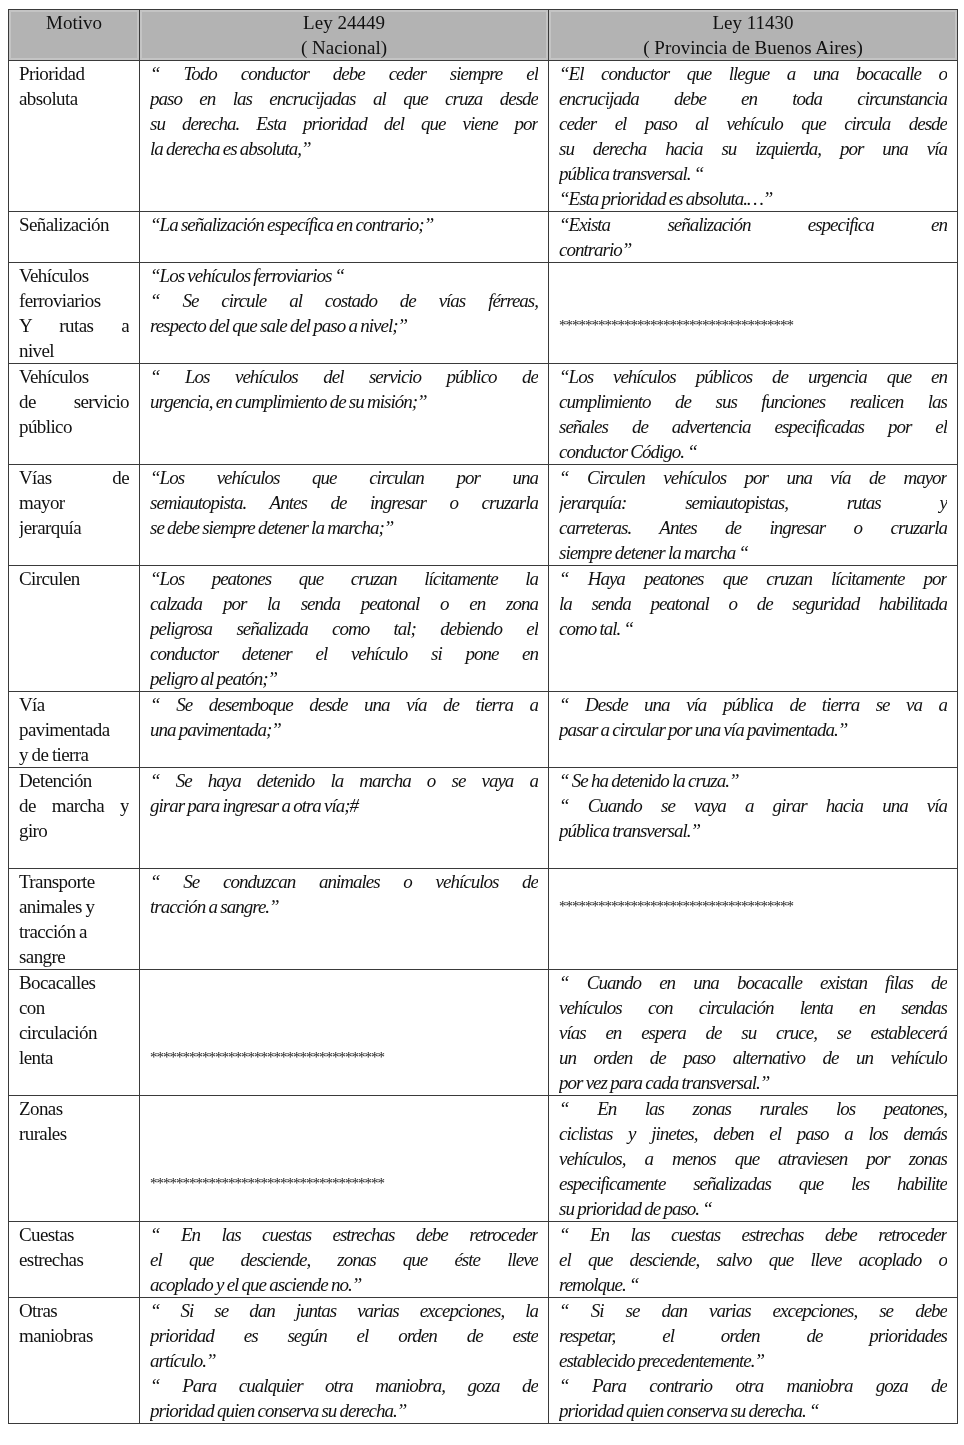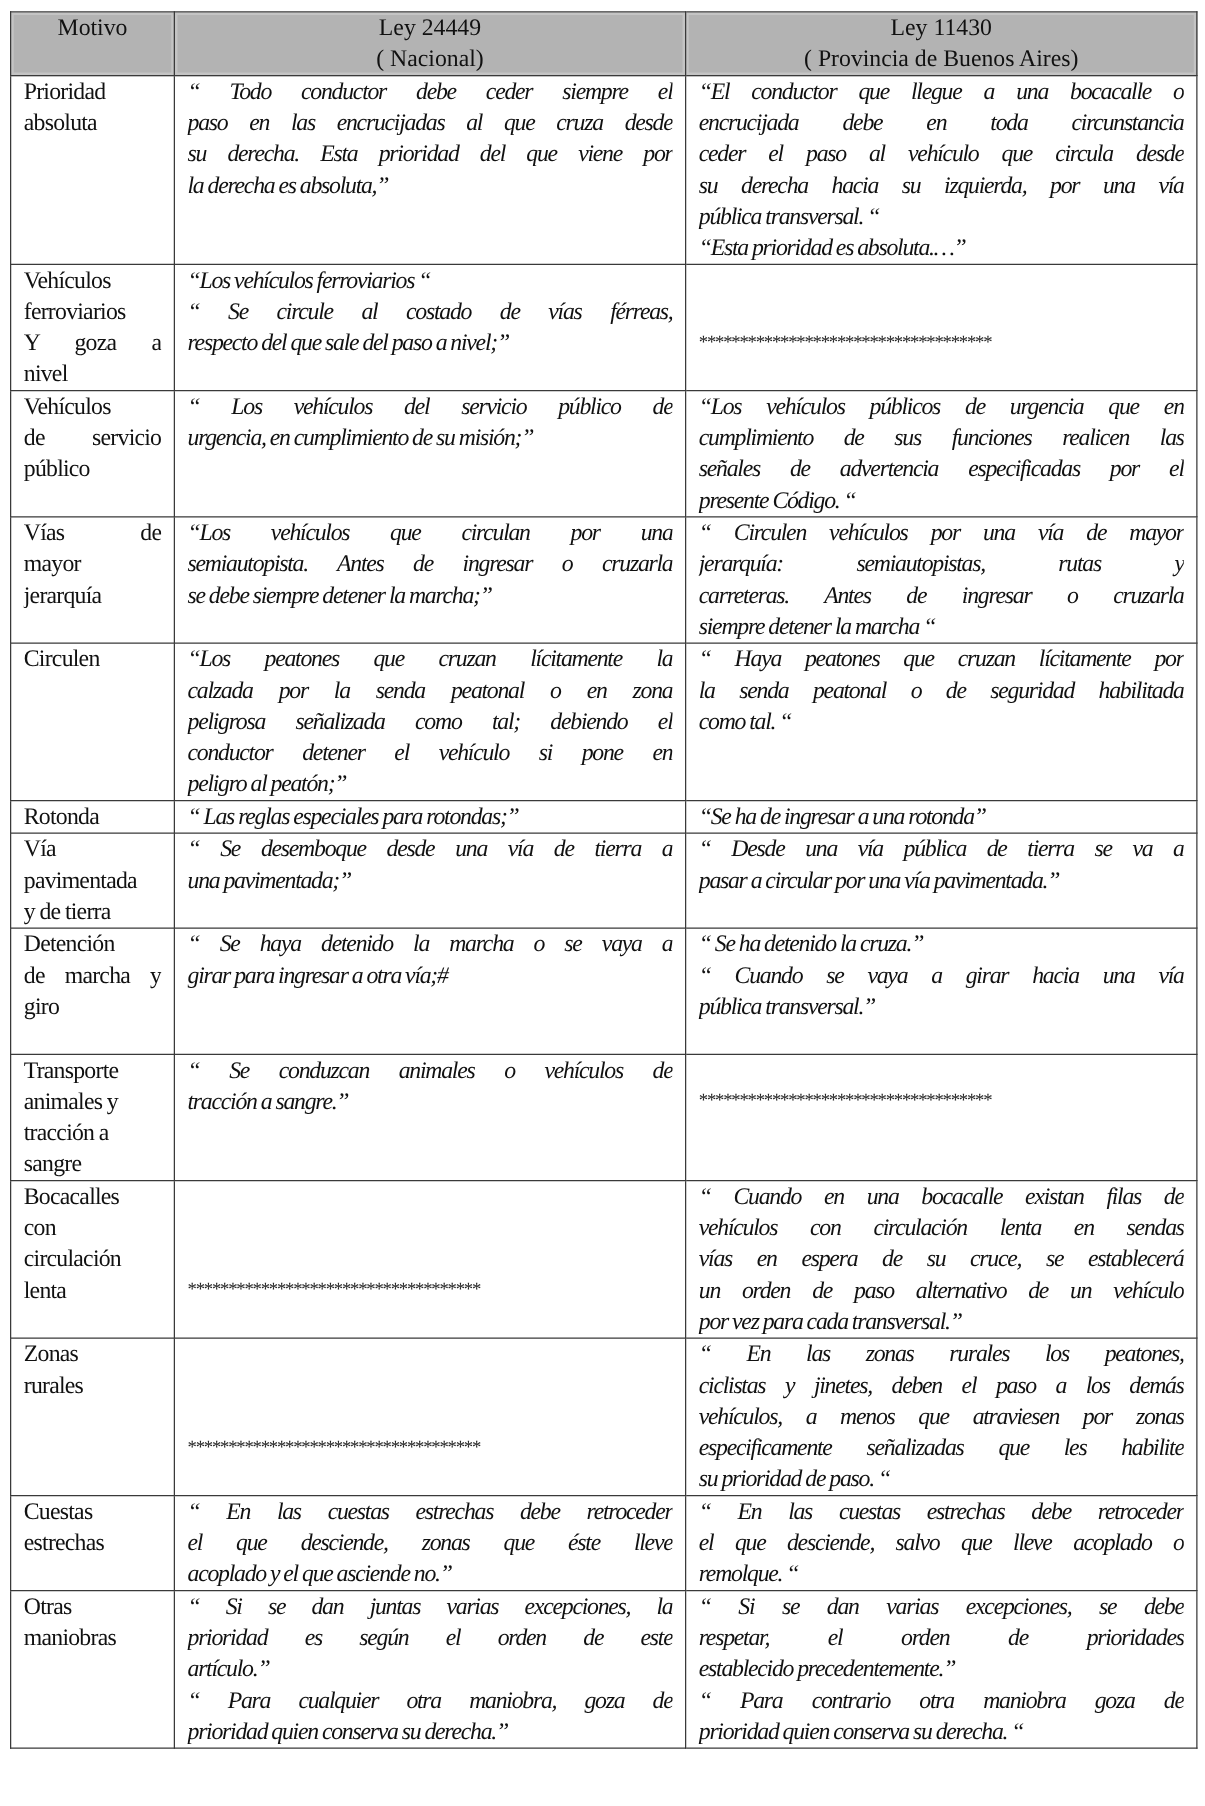--- a/index.html
+++ b/index.html
@@ -69,24 +69,36 @@
         <td class="q" style="height: 150px;">
           <span class="ln j">“El conductor que llegue a una bocacalle o</span>
           <span class="ln j">encrucijada debe en toda circunstancia</span>
           <span class="ln j">ceder el  paso al vehículo que circula desde</span>
           <span class="ln j">su derecha hacia su izquierda, por una vía</span>
           <span class="ln">pública  transversal. “</span>
           <span class="ln">“Esta prioridad es absoluta.…”</span>
         </td>
       </tr>
       <tr>
+        <td class="m" style="height: 50px;">
+          <span class="ln">Señalización</span>
+        </td>
+        <td class="q" style="height: 50px;">
+          <span class="ln">“La señalización específica en contrario;”</span>
+        </td>
+        <td class="q" style="height: 50px;">
+          <span class="ln j">“Exista señalización especifica en</span>
+          <span class="ln">contrario”</span>
+        </td>
+      </tr>
+      <tr>
         <td class="m" style="height: 100px;">
           <span class="ln">Vehículos</span>
           <span class="ln">ferroviarios</span>
-          <span class="ln j">Y goza a</span>
+          <span class="ln j">Y rutas a</span>
           <span class="ln">nivel</span>
         </td>
         <td class="q" style="height: 100px;">
           <span class="ln">“Los vehículos ferroviarios “</span>
           <span class="ln j">“ Se circule al costado de vías férreas,</span>
           <span class="ln">respecto del que sale del paso a nivel;”</span>
         </td>
         <td class="q" style="height: 100px;">
           <span class="ln" style="height: 25px;"></span>
           <span class="ln" style="height: 25px;"></span>
@@ -100,21 +112,21 @@
           <span class="ln">público</span>
         </td>
         <td class="q" style="height: 100px;">
           <span class="ln j">“ Los vehículos del servicio público de</span>
           <span class="ln">urgencia, en cumplimiento de su misión;”</span>
         </td>
         <td class="q" style="height: 100px;">
           <span class="ln j">“Los vehículos públicos de urgencia que en</span>
           <span class="ln j">cumplimiento de sus funciones realicen las</span>
           <span class="ln j">señales de advertencia especificadas por el</span>
-          <span class="ln">presente Código.  “</span>
+          <span class="ln">conductor Código.  “</span>
         </td>
       </tr>
       <tr>
         <td class="m" style="height: 100px;">
           <span class="ln j">Vías de</span>
           <span class="ln">mayor</span>
           <span class="ln">jerarquía</span>
         </td>
         <td class="q" style="height: 100px;">
           <span class="ln j">“Los vehículos que circulan por una</span>
@@ -139,31 +151,20 @@
           <span class="ln j">conductor detener el vehículo si pone en</span>
           <span class="ln">peligro al peatón;”</span>
         </td>
         <td class="q" style="height: 125px;">
           <span class="ln j">“ Haya peatones que cruzan lícitamente por</span>
           <span class="ln j">la senda peatonal o de seguridad habilitada</span>
           <span class="ln">como tal.  “</span>
         </td>
       </tr>
       <tr>
-        <td class="m" style="height: 25px;">
-          <span class="ln">Rotonda</span>
-        </td>
-        <td class="q" style="height: 25px;">
-          <span class="ln">“ Las reglas especiales para rotondas;”</span>
-        </td>
-        <td class="q" style="height: 25px;">
-          <span class="ln">“Se ha de ingresar a una rotonda”</span>
-        </td>
-      </tr>
-      <tr>
         <td class="m" style="height: 75px;">
           <span class="ln">Vía</span>
           <span class="ln">pavimentada</span>
           <span class="ln">y de tierra</span>
         </td>
         <td class="q" style="height: 75px;">
           <span class="ln j">“ Se desemboque desde una vía de tierra a</span>
           <span class="ln">una pavimentada;”</span>
         </td>
         <td class="q" style="height: 75px;">

